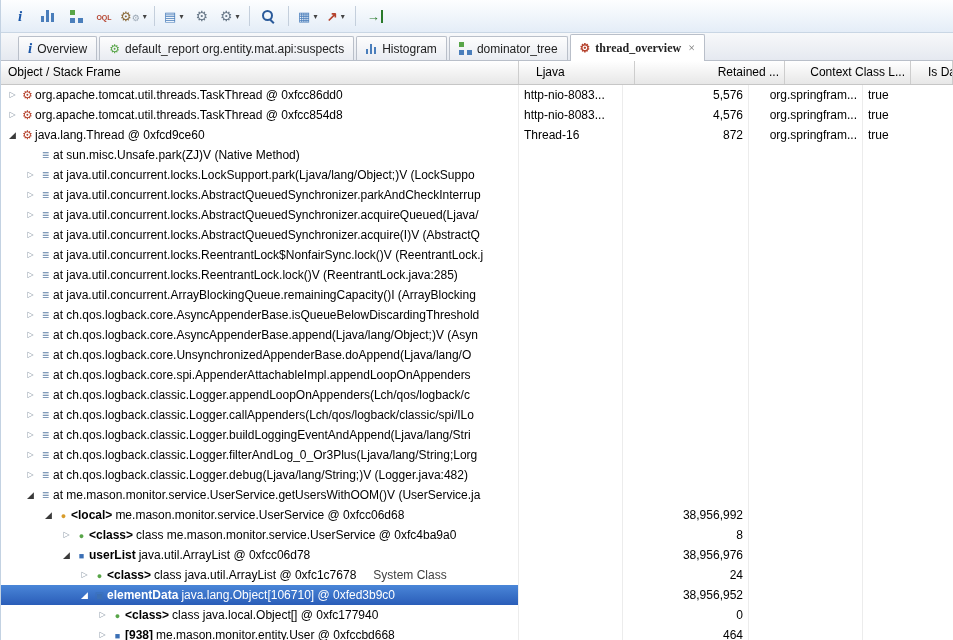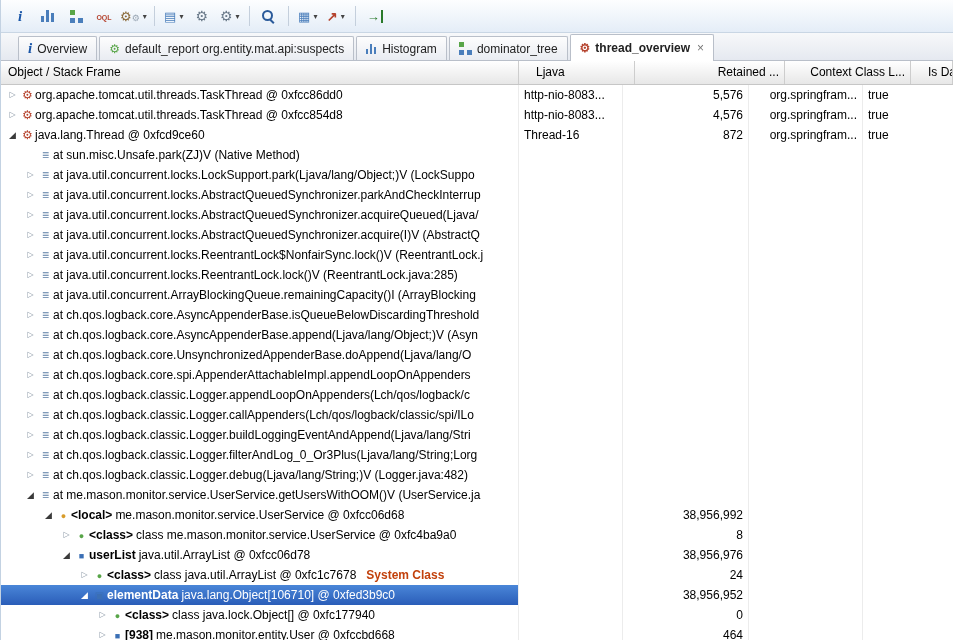--- a/index.html
+++ b/index.html
@@ -39,21 +39,21 @@
       border:2px solid #2a5a9a;border-radius:50%;}
   .tbi-magnifier::after{content:"";position:absolute;left:10px;top:10px;width:5px;height:2px;
       background:#2a5a9a;transform:rotate(45deg);transform-origin:0 0;}
 
   
   .tabbar{height:27px;background:linear-gradient(#f7f8fa,#e5e9f0);border-bottom:1px solid #b9bfc9;
           display:flex;align-items:flex-end;padding-left:17px;}
   .tab{height:23px;display:flex;align-items:center;padding:0 9px;margin-right:2px;
        border:1px solid #b9bfc9;border-bottom:none;border-radius:2px 2px 0 0;
        background:linear-gradient(#fdfdfd,#e9ecf2);color:#222;white-space:nowrap;cursor:default;}
-  .tab.active{background:#fff;font-weight:bold;height:26px;margin-bottom:-1px;}
+  .tab.active{background:#fff;font-weight:bold;height:26px;margin-bottom:-1px;font-family:Liberation Serif, serif;}
   .ticon{margin-right:5px;display:inline-block;line-height:1;}
   .ticon.tbi-histogram{width:11px;height:10px;
       background:linear-gradient(#4a7ebb,#4a7ebb) 0 100%/2px 5px no-repeat,
                  linear-gradient(#4a7ebb,#4a7ebb) 4px 100%/2px 10px no-repeat,
                  linear-gradient(#4a7ebb,#4a7ebb) 8px 100%/2px 7px no-repeat;}
   .ticon-report::before{content:"\2699";color:#58a548;font-size:12px;}
   .ticon-gear-red::before{content:"\2699";color:#b5432e;font-size:12px;}
   .tab .close{margin-left:7px;color:#777;font-size:12px;font-weight:normal;cursor:default;}
 
   
@@ -78,21 +78,21 @@
   .arrow.exp{font-size:9px;color:#3a3a3a;}
   .row-icon{flex:none;width:15px;text-align:center;font-size:11px;}
   .icon-thread::before{content:"\2699";color:#b5432e;font-size:12px;}
   .icon-frame::before{content:"\2261";color:#5a7ca3;font-weight:bold;font-size:12px;}
   .icon-local::before{content:"\25CF";color:#d89c2a;font-size:9px;}
   .icon-class::before{content:"\25CF";color:#58a548;font-size:9px;}
   .icon-object::before{content:"\25A0";color:#3b6fb5;font-size:9px;}
   .icon-array::before{content:"\25A3";color:#3b6fb5;font-size:10px;}
   .pfx{font-weight:bold;margin-right:3px;}
   .txt{}
-  .sfx{color:#c2410c;font-weight:bold;margin-left:10px;}
+  .sfx{color:#404040;font-weight:normal;margin-left:17px;}
 </style>
 </head>
 <body>
 
 <div class="window">
 
   <div class="toolbar">
       <div class="tb-btn">
         <span class="tbi tbi-info"></span>
       </div>
@@ -563,21 +563,21 @@
     <div class="cell c4">38,956,952</div>
     <div class="cell c5"></div>
     <div class="cell c6"></div>
   </div>
       <div class="row">
     <div class="cell c1">
       <span class="indent" style="width: 94px;"></span>
       <span class="arrow">▷</span>
       <span class="row-icon icon-class"></span>
       <span class="pfx">&lt;class&gt;</span>
-      <span class="txt">class java.lock.Object[] @ 0xfc177940</span>
+      <span class="txt">class java.local.Object[] @ 0xfc177940</span>
 
     </div>
     <div class="cell c2"></div>
     <div class="cell c3">0</div>
     <div class="cell c4">0</div>
     <div class="cell c5"></div>
     <div class="cell c6"></div>
   </div>
       <div class="row">
     <div class="cell c1">

